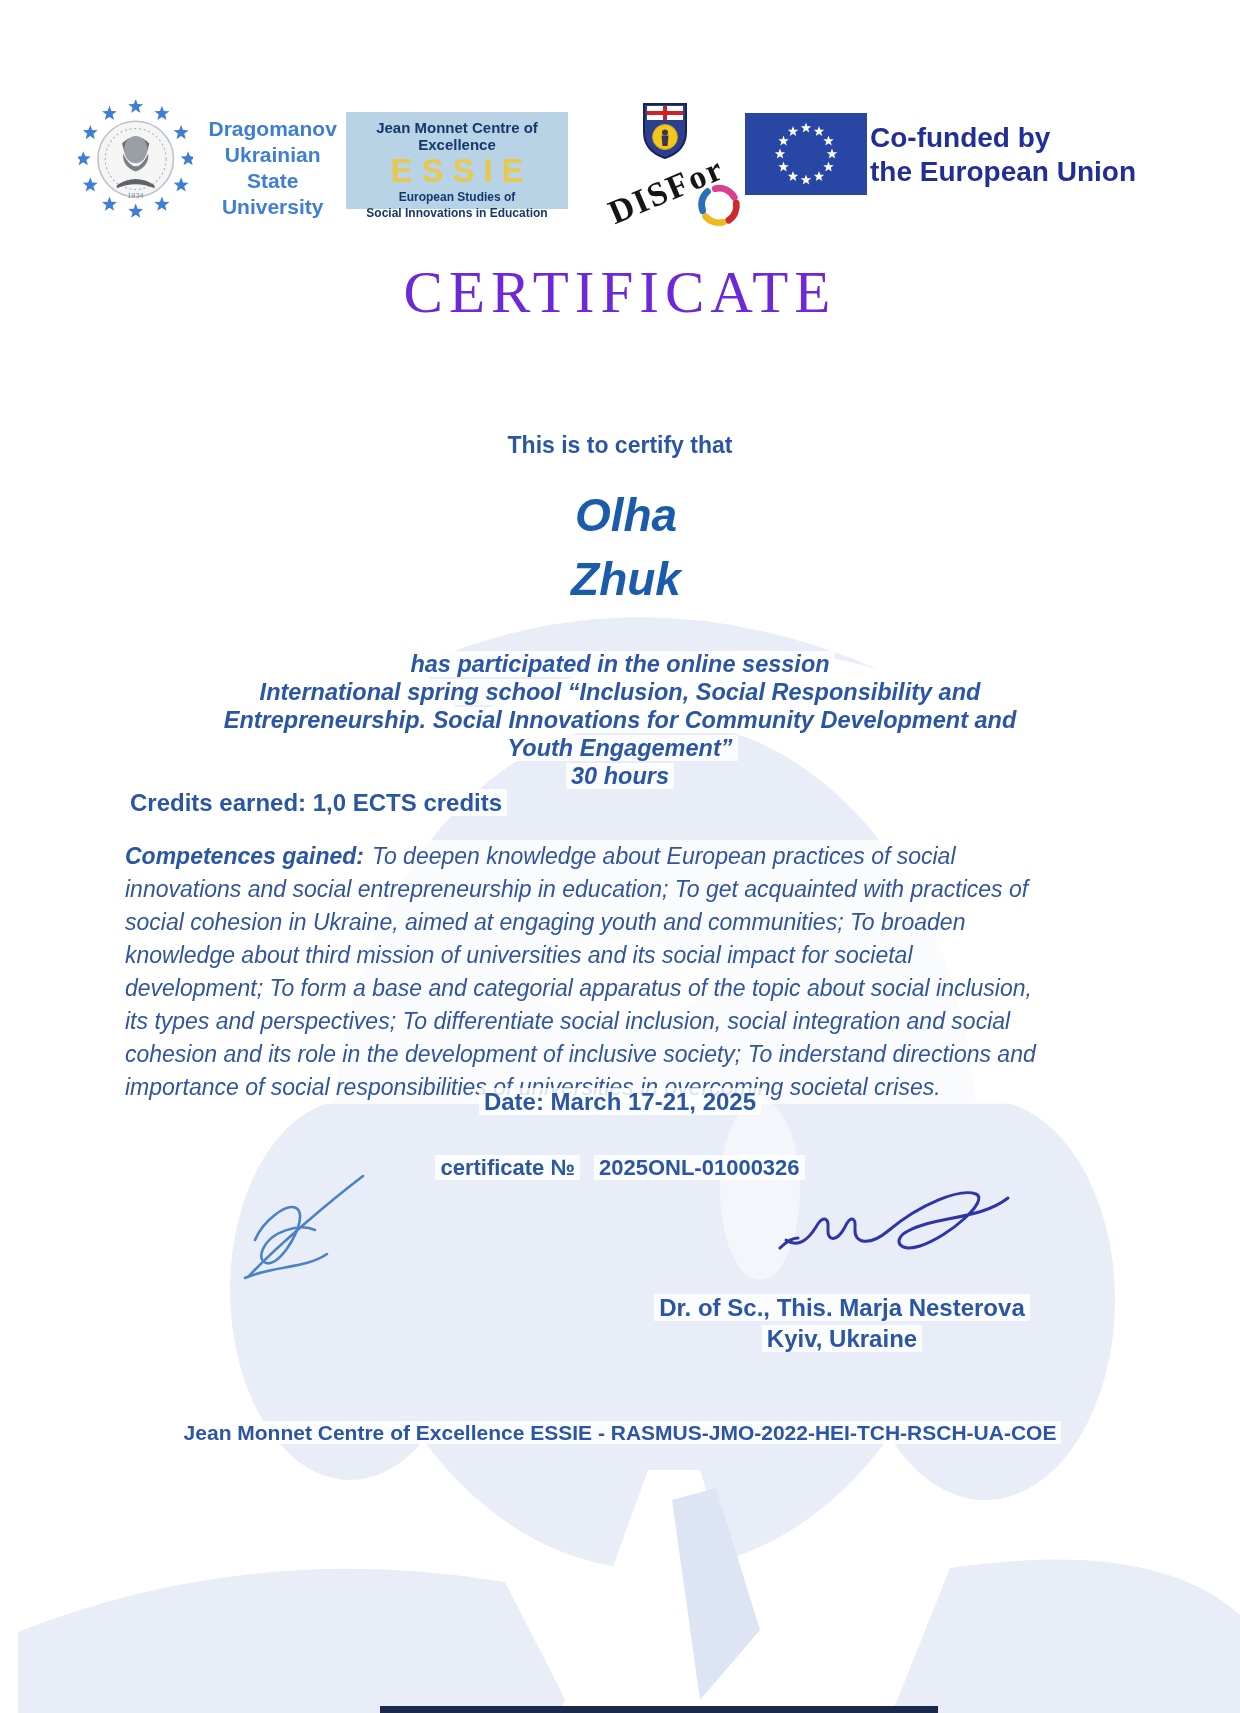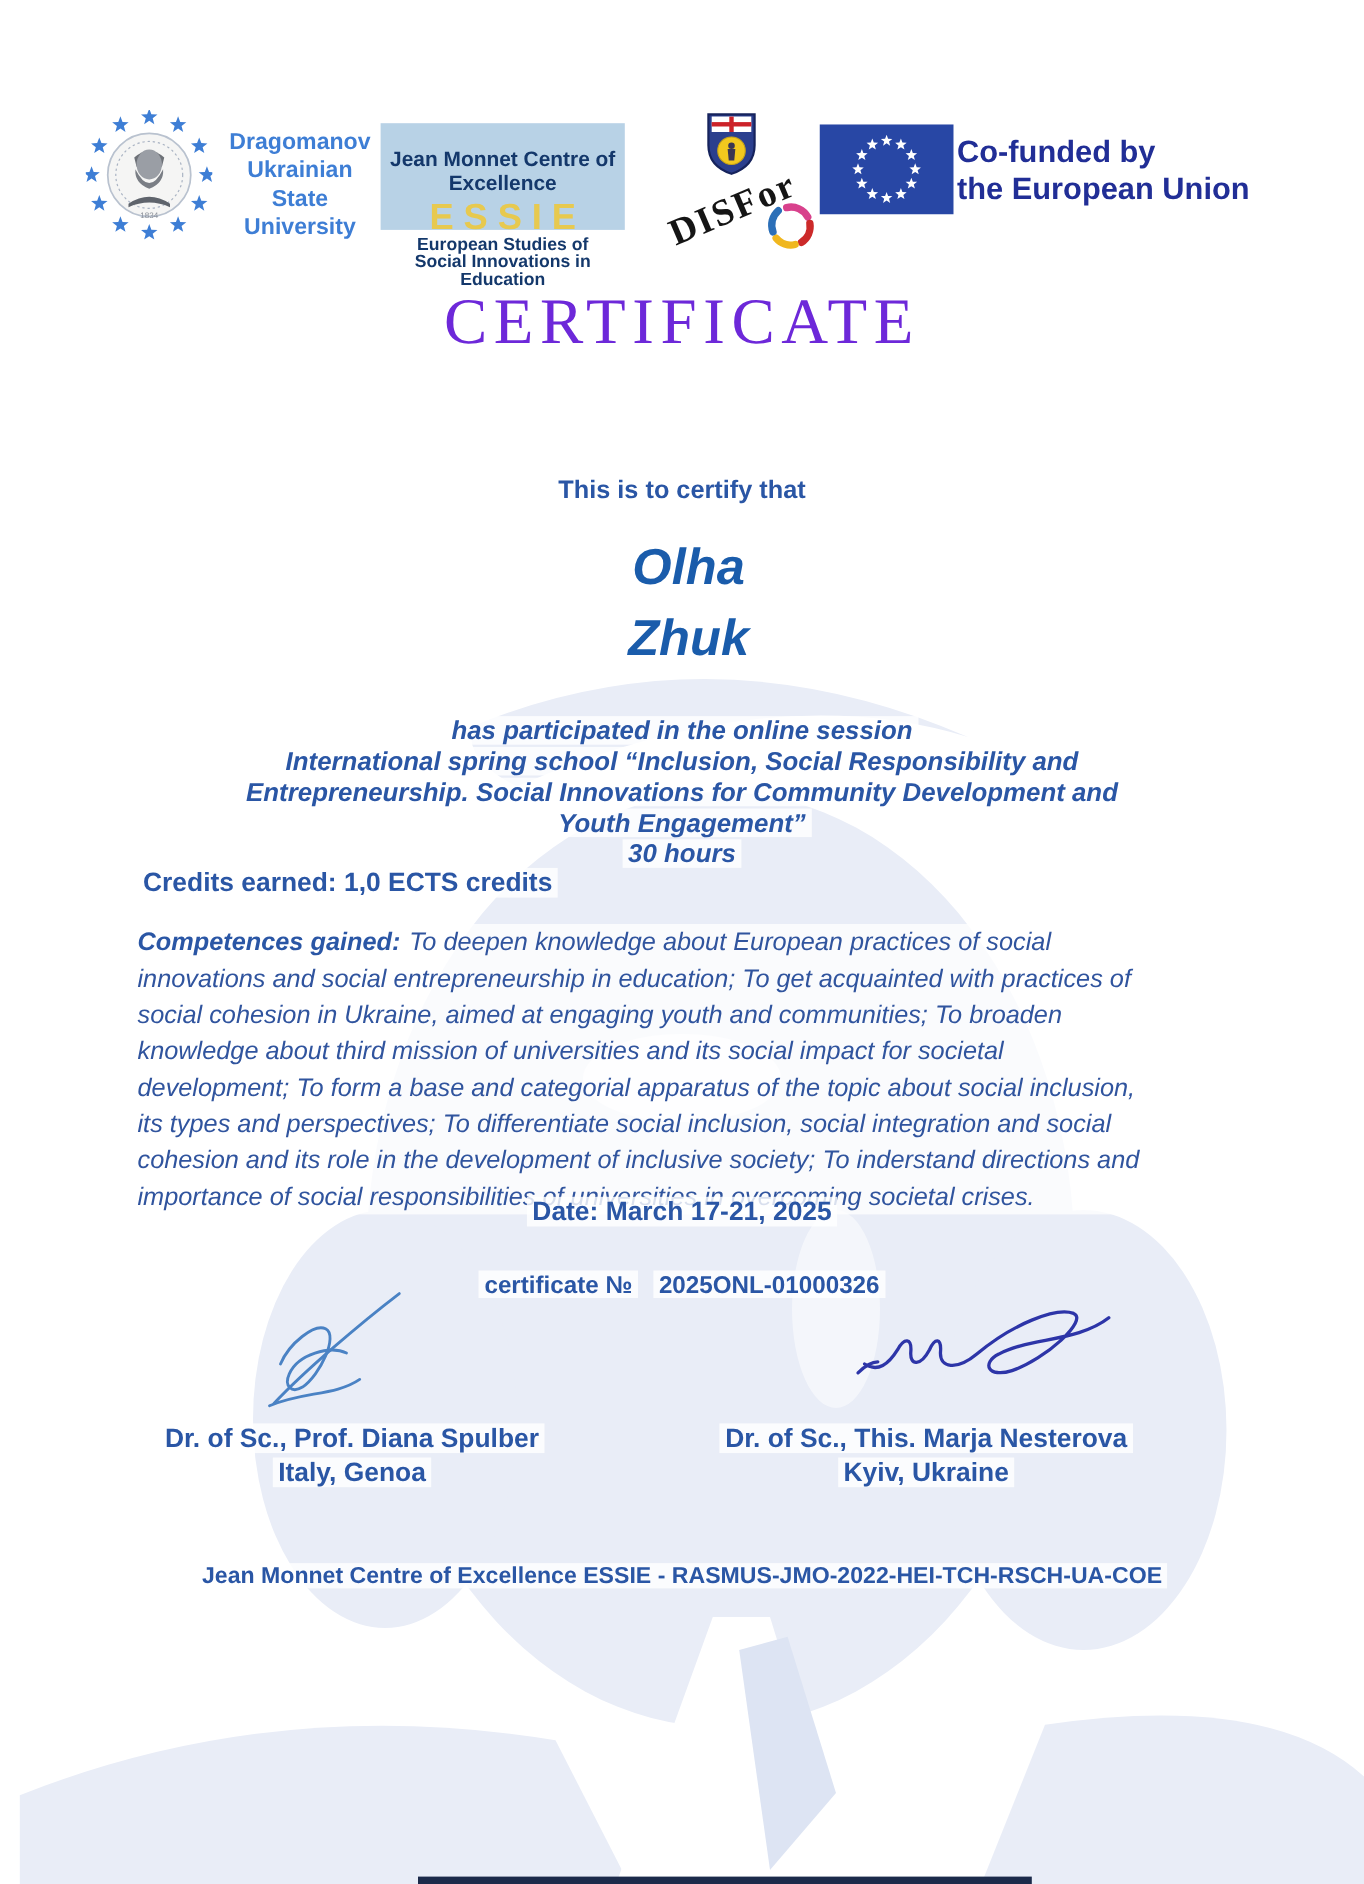--- a/index.html
+++ b/index.html
@@ -10,24 +10,24 @@
   .page > *{position:absolute;}
   svg{display:block;}
   .watermark{left:0;top:0;}
 
   
   .logo-drago{left:78px;top:100px;width:268px;height:120px;display:flex;}
   .drago-text{margin-left:6px;padding-top:16px;width:150px;text-align:center;
     font-weight:bold;font-size:21px;line-height:26px;color:#3e7ed5;}
   .logo-essie{left:346px;top:112px;width:222px;height:90px;background:#b8d2e6;
     text-align:center;padding-top:7px;}
-  .essie-line1{font-size:19px;font-weight:bold;color:#14386b;margin-top:16px;}
+  .essie-line1{font-size:15px;font-weight:bold;color:#14386b;}
   .essie-acr{font-size:33px;line-height:36px;font-weight:bold;color:#e7c94f;
     letter-spacing:9px;text-indent:9px;}
-  .essie-sub{font-size:16px;font-weight:600;color:#14386b;line-height:16px;}
+  .essie-sub{font-size:12px;font-weight:600;color:#14386b;line-height:16px;}
   .logo-disfor{left:598px;top:98px;width:190px;height:128px;}
   .logo-disfor > *{position:absolute;}
   .disfor-shield{left:44px;top:4px;}
   .disfor-text{left:6px;top:66px;width:160px;transform:rotate(-23deg);
     font-family:"Liberation Serif",serif;font-weight:bold;font-size:34px;color:#151515;
     letter-spacing:2px;}
   .disfor-swirl{left:98px;top:84px;}
   .logo-eu{left:745px;top:113px;display:flex;gap:3px;}
   .eu-text{padding-top:8px;font-size:28px;line-height:34px;font-weight:bold;color:#212e96;}
 
@@ -200,24 +200,20 @@
       <path d="M12,106 C42,93 72,97 94,82"></path>
     </g>
   </svg>
   <svg class="sig-right" width="238" height="86" viewBox="0 0 238 86">
     <g fill="none" stroke="#2d35a8" stroke-width="3" stroke-linecap="round">
       <path d="M8,54 C20,62 30,54 38,41 C44,30 51,30 50,43 C49,56 59,56 67,41 C72,30 78,30 77,43 C76,58 92,60 110,45 C142,18 182,2 198,8 C212,14 172,50 142,60 C120,67 114,53 130,45 C157,30 202,34 230,12"></path>
       <path d="M2,62 C8,56 14,52 20,52"></path>
     </g>
   </svg>
 
-  <div class="signer signer-left">
-    <div><span class="wbg">Dr. of Sc., Prof. Diana Spulber</span></div>
-    <div><span class="wbg">Italy, Genoa</span></div>
-  </div>
   <div class="signer signer-right">
     <div><span class="wbg">Dr. of Sc., This. Marja Nesterova</span></div>
     <div><span class="wbg">Kyiv, Ukraine</span></div>
   </div>
 
   <div class="center footer-line"><span class="wbg">Jean Monnet Centre of Excellence ESSIE - RASMUS-JMO-2022-HEI-TCH-RSCH-UA-COE</span></div>
 
   <div class="bottom-bar"></div>
 </div>
 

